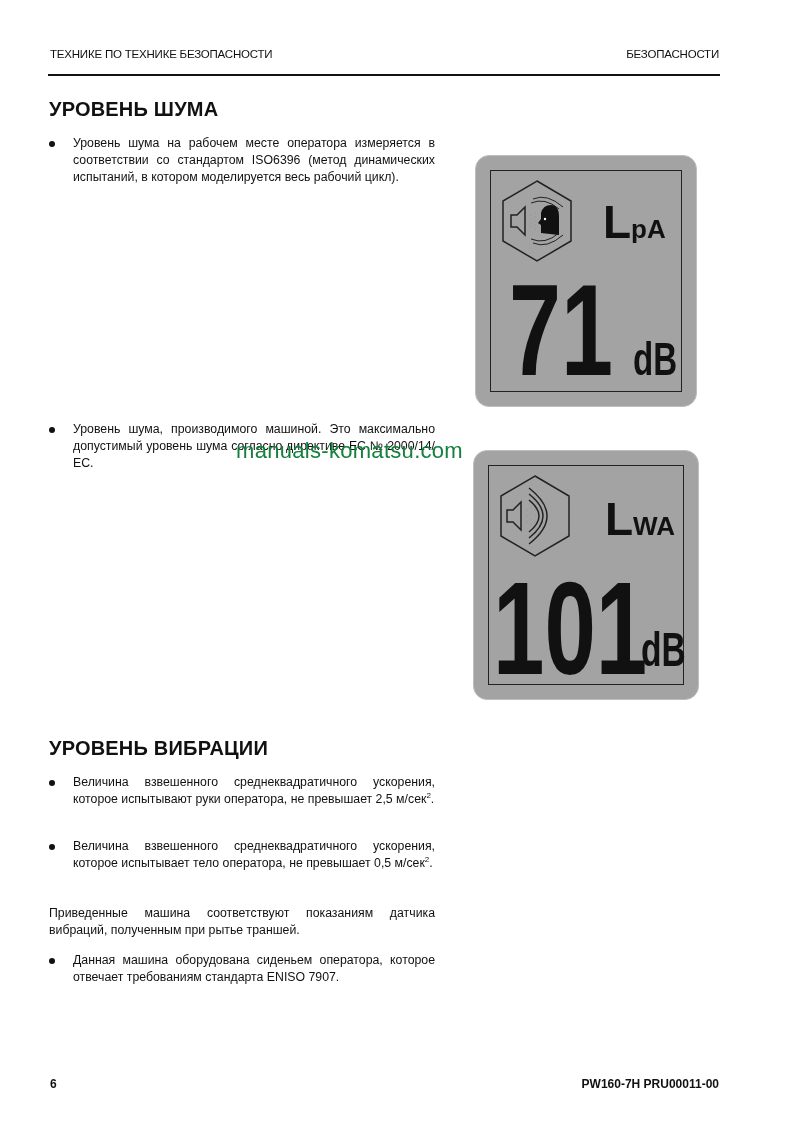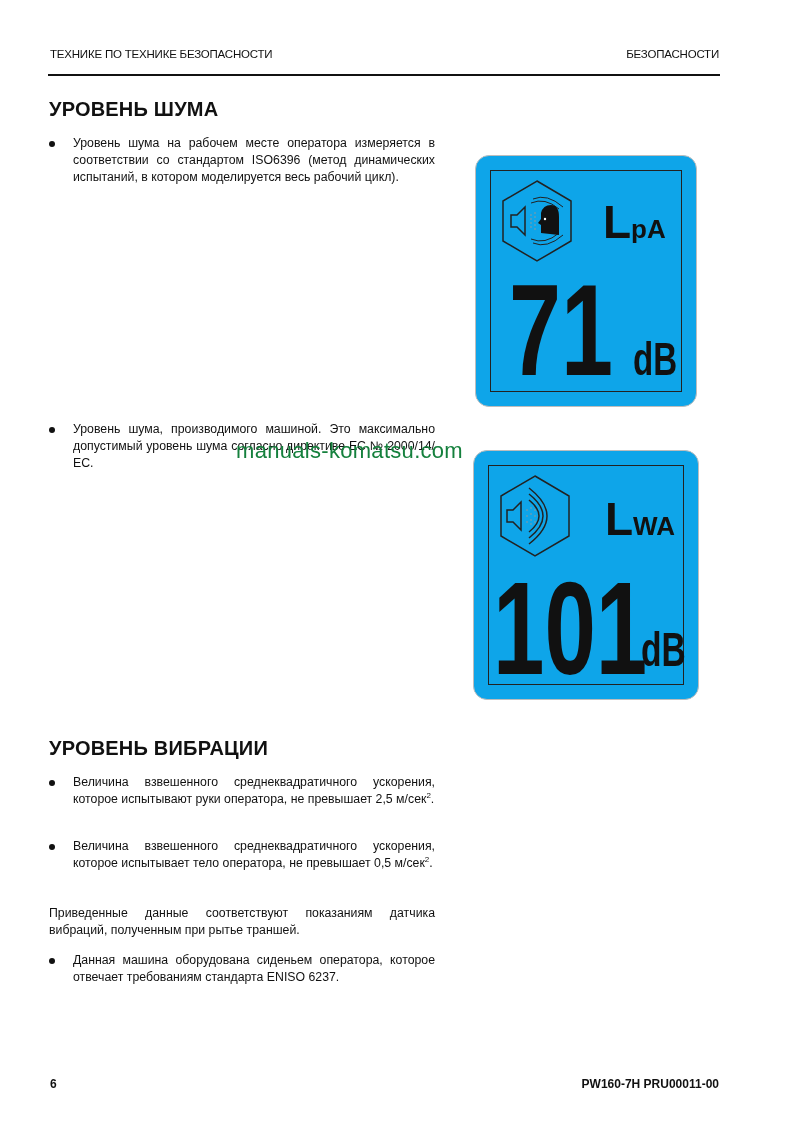--- a/index.html
+++ b/index.html
@@ -7,21 +7,21 @@
          font-family:"Liberation Sans", sans-serif; color:#111; }
   .hdr-left { position:absolute; left:50px; top:48px; font-size:11.5px; letter-spacing:-0.2px; }
   .hdr-right { position:absolute; right:74px; top:48px; font-size:11.5px; letter-spacing:-0.2px; }
   .hdr-rule { position:absolute; left:48px; top:74px; width:672px; height:2px; background:#111; }
   .h1 { position:absolute; left:49px; font-size:20px; font-weight:bold; letter-spacing:0.2px; margin:0; }
   .para { position:absolute; left:49px; width:386px; font-size:12.3px; line-height:16.8px; text-align:justify; }
   .bullet { position:absolute; left:49px; width:386px; font-size:12.3px; line-height:16.8px; }
   .bullet .dot { position:absolute; left:0; top:6px; width:6px; height:6px; border-radius:50%; background:#111; }
   .bullet .txt { margin-left:24px; text-align:justify; display:block; }
   sup { font-size:8px; line-height:0; }
-  .label { position:absolute; border:1px solid #bdbdbd; border-radius:14px; background:#0ea5e9;text-align:right; }
+  .label { position:absolute; border:1px solid #bdbdbd; border-radius:14px; background:#a3a3a3;text-align:right; }
   .label .inner { position:absolute; left:14px; top:14px; right:14px; bottom:14px; border:1.5px solid #222; }
   .sym { position:absolute; font-weight:bold; font-family:"Liberation Sans", sans-serif; color:#111; }
   .bignum { position:absolute; font-weight:bold; color:#111; font-family:"Liberation Sans Narrow","Liberation Sans", sans-serif; transform-origin:left top; }
   .watermark { position:absolute; left:236px; top:438px; font-size:22px; color:#15803d; letter-spacing:0.3px; }
   .footer-left { position:absolute; left:50px; top:1077px; font-size:12px; font-weight:bold; }
   .footer-right { position:absolute; right:74px; top:1077px; font-size:12px; font-weight:bold; }
 </style>
 </head>
 <body>
 
@@ -110,23 +110,23 @@
 <div class="bullet" style="top:774px;">
   <span class="dot"></span>
   <span class="txt"><span>Величина взвешенного среднеквадратичного ускорения, которое испытывают руки оператора, не превышает 2,5 м/сек</span><sup>2</sup>.</span>
 </div>
 
 <div class="bullet" style="top:838px;">
   <span class="dot"></span>
   <span class="txt"><span>Величина взвешенного среднеквадратичного ускорения, которое испытывает тело оператора, не превышает 0,5 м/сек</span><sup>2</sup>.</span>
 </div>
 
-<div class="para" style="top:905px;">Приведенные данные соответствуют показаниям датчика вибраций, полученным при рытье траншей.</div>
+<div class="para" style="top:905px;">Приведенные машина соответствуют показаниям датчика вибраций, полученным при рытье траншей.</div>
 
 <div class="bullet" style="top:952px;">
   <span class="dot"></span>
-  <span class="txt">Данная машина оборудована сиденьем оператора, которое отвечает требованиям стандарта ENISO 6237.</span>
+  <span class="txt">Данная машина оборудована сиденьем оператора, которое отвечает требованиям стандарта ENISO 7907.</span>
 </div>
 
 <div>
   <div class="footer-left">6</div>
   <div class="footer-right">PW160-7H PRU00011-00</div>
 </div>
 
 </body></html>

